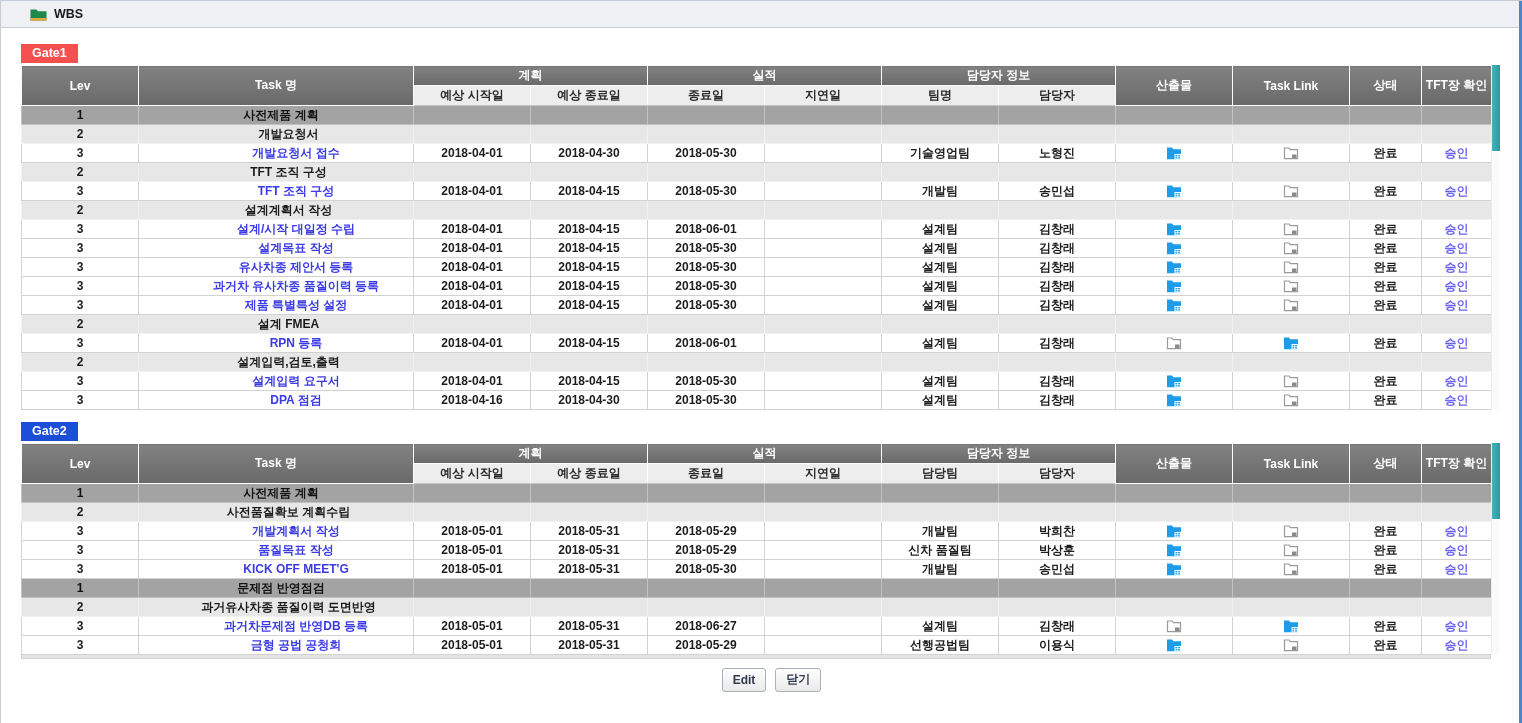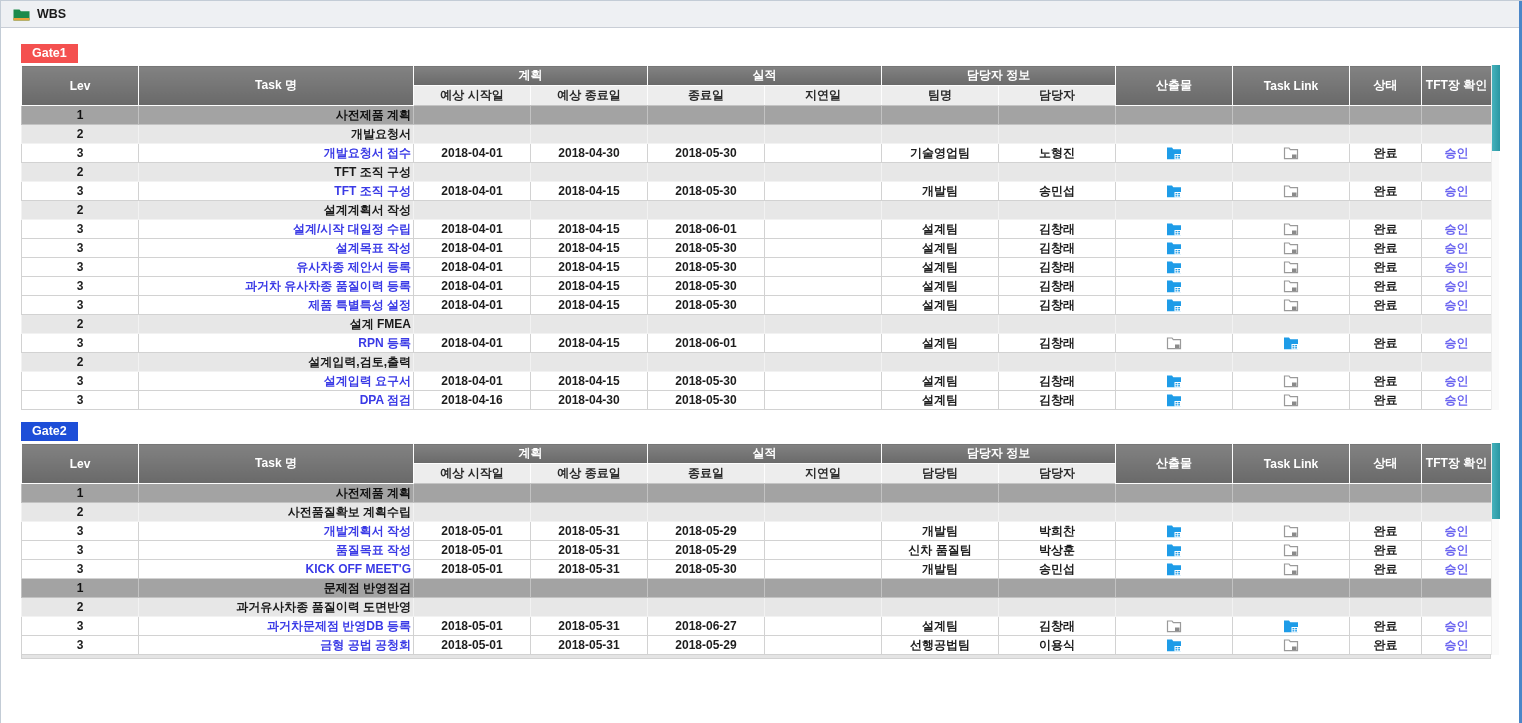--- a/index.html
+++ b/index.html
@@ -12,21 +12,21 @@
     border-left: 1px solid #c3ccd6;
     border-top: 1px solid #c3ccd6;
   }
   .right-edge {
     position: absolute; top: 0; right: 0; width: 3px; height: 100%;
     background: #4a86c8; z-index: 50;
   }
   
   .titlebar {
     height: 27px; background: #eef0f3; border-bottom: 1px solid #c9ced6;
-    display: flex; align-items: center; padding-left: 12px; gap: 7px;
+    display: flex; align-items: center; padding-left: 29px; gap: 7px;
   }
   .titlebar .wbs-title { font-size: 12.5px; font-weight: bold; color: #1a1a1a; }
   
   .content { padding: 15px 0 0 20px; }
   .gate-badge {
     display: inline-block; padding: 2px 11px 3px; border-radius: 0;
     color: #fff; font-weight: bold; font-size: 12.5px; margin-bottom: 2px;
   }
   .gate1 .gate-badge { background: #f4504f; }
   .gate2 .gate-badge { background: #1d4ed8; }
@@ -41,21 +41,21 @@
     border: 1px solid #fdfdfd; text-align: center;
   }
   th.hsub {
     background: #ededed; color: #2a2a2a; font-weight: bold; height: 20px;
     border: 1px solid #fdfdfd; border-bottom: 1px solid #c4c4c4; text-align: center;
   }
   td.cell {
     height: 19px; text-align: center; border: 1px solid #d2d2d2;
     color: #1d1d1d; font-weight: bold; padding: 0 2px;
   }
-  td.task-cell { text-align: right; }
+  td.task-cell { text-align: center; }
   tr.lev1 td { background: #a3a3a3; border-color: #c2c2c2; color: #111; }
   tr.lev2 td { background: #e7e7e7; border-color: #f2f2f2; color: #1a1a1a; }
   tr.lev3 td { background: #ffffff; }
   tr.lev1 td.task-cell { padding-left: 12px; }
   tr.lev2 td.task-cell { padding-left: 27px; }
   tr.lev3 td.task-cell { padding-left: 42px; }
   .task-link { color: #3a3ae6; cursor: pointer; }
   .approve-link { color: #6a64f0; cursor: pointer; }
   .icon-btn { display: inline-block; cursor: pointer; line-height: 0; vertical-align: middle; }
   
@@ -646,15 +646,19 @@
               <td class="cell"><span class="approve-link">승인</span></td>
             </tr>
           </tbody>
         </table>
         <div class="vscroll">
           <div class="thumb" style="height: 76px;"></div>
         </div>
       </div>
     <div class="partial-row"></div>
   </div>
+  <div class="footer">
+    <button class="btn">Edit</button>
+    <button class="btn">닫기</button>
+  </div>
 </div>
 
 <div class="right-edge"></div>
 
 </body></html>

